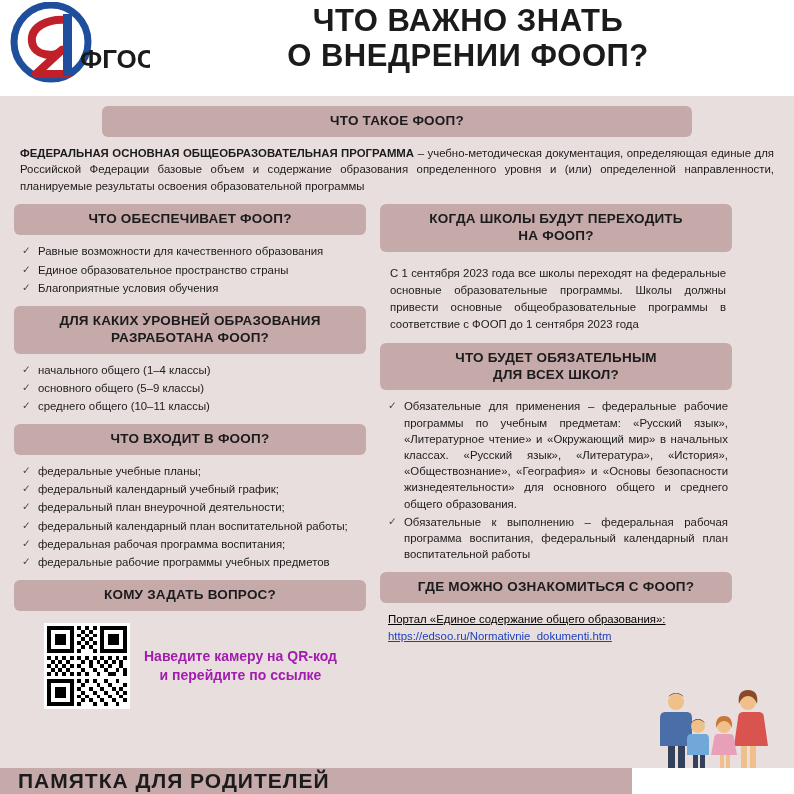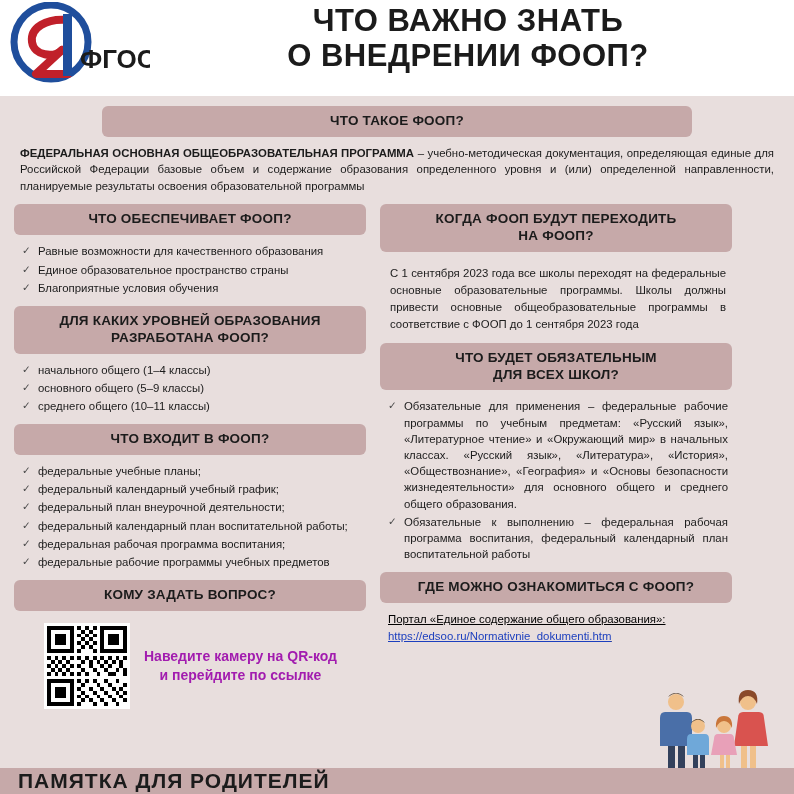--- a/index.html
+++ b/index.html
@@ -116,21 +116,21 @@
   .footer {
     height: 26px;
     background: #c6a9a9;
     display: flex;
     align-items: center;
     padding-left: 18px;
   }
   .footer-text {
     font-size: 21px; font-weight: bold; letter-spacing: 1px; color: #1b1b1b; text-transform: uppercase;
   }
-  .bottom-wrap { position: absolute; left:0; bottom:0; width: 794px; }
+  .bottom-wrap { position: absolute; left:0; bottom:0; width: 632px; }
 </style>
 </head>
 <body>
 
 <div class="page">
 
   <div class="header">
     <div class="logo">
       <svg width="144" height="94" viewBox="0 0 144 94">
         <circle cx="45" cy="40" r="37" fill="none" stroke="#1f4e9c" stroke-width="7"></circle>
@@ -310,21 +310,21 @@
           <div class="qr-caption">
             <div>Наведите камеру на QR-код</div>
             <div>и перейдите по ссылке</div>
           </div>
         </div>
       </div>
 
       <div class="col-right">
 
         <div class="bar">
-          <div>КОГДА ФООП БУДУТ ПЕРЕХОДИТЬ</div>
+          <div>КОГДА ШКОЛЫ БУДУТ ПЕРЕХОДИТЬ</div>
           <div>НА ФООП?</div>
         </div>
         <div class="block-text">С 1 сентября  2023 года  все школы переходят на федеральные  основные  образовательные программы.  Школы должны  привести  основные общеобразовательные  программы  в  соответствие с ФООП до 1  сентября  2023 года</div>
 
         <div class="bar">
           <div>ЧТО БУДЕТ ОБЯЗАТЕЛЬНЫМ</div>
           <div>ДЛЯ ВСЕХ ШКОЛ?</div>
         </div>
         <ul class="checks">
           <li class="just">Обязательные  для  применения  –  федеральные рабочие  программы по  учебным  предметам: «Русский язык»,  «Литературное  чтение»  и «Окружающий мир» в начальных классах. «Русский язык»,   «Литература»,    «История»,    «Обществознание»,    «География»   и «Основы безопасности  жизнедеятельности»  для  основного общего и среднего  общего  образования.</li>

